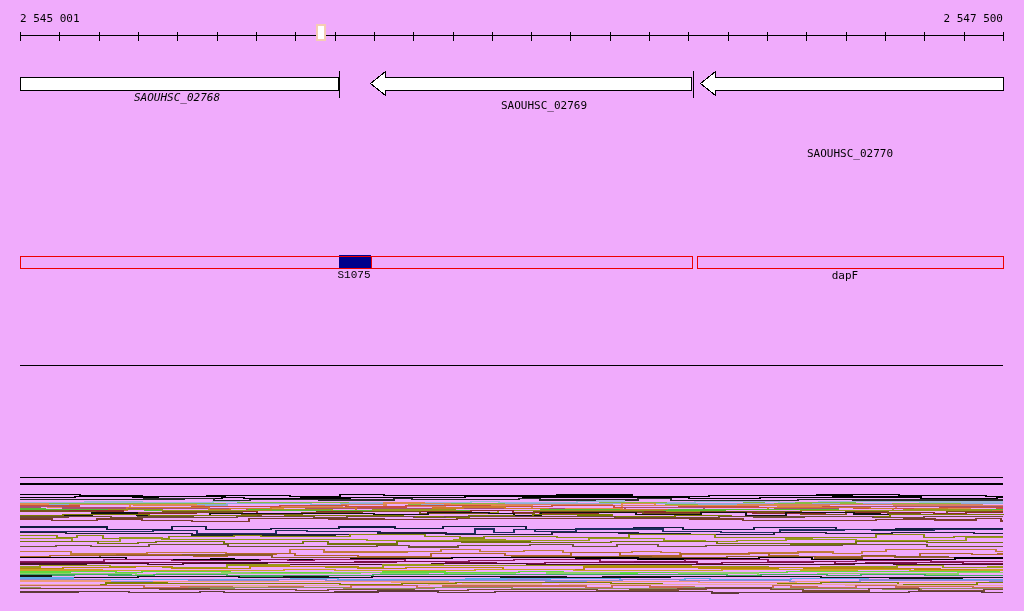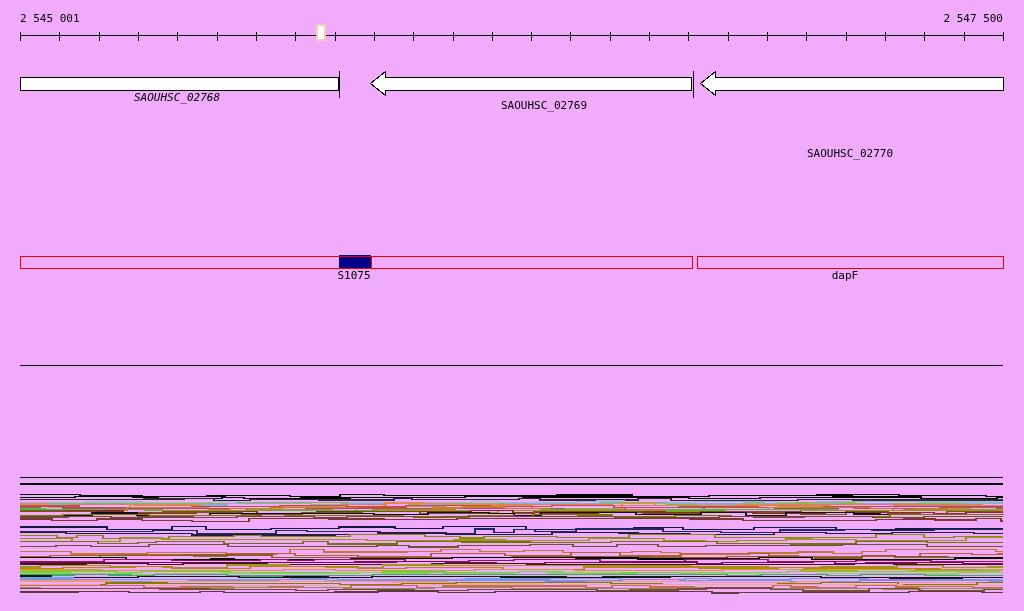--- a/index.html
+++ b/index.html
@@ -136,16 +136,16 @@
 
   <div class="lbl" style="left:20px; top:13px;">2 545 001</div>
   <div class="lbl right" style="left:1003px; top:13px;">2 547 500</div>
 
   <div id="position-marker" style="left: 316px; top: 24px; width: 10px; height: 17px; border: 2px solid rgb(245, 205, 179); background: rgb(255, 255, 255);"></div>
 
   <div id="labels">
       <div class="lbl centered" style="left: 177px; top: 92px; font-style: italic;">SAOUHSC_02768</div>
       <div class="lbl centered" style="left: 544px; top: 100px;">SAOUHSC_02769</div>
       <div class="lbl centered" style="left: 850px; top: 112px; margin-top: 36px;">SAOUHSC_02770</div>
-      <div class="lbl centered" style="left: 354px; top: 270px;">S1075</div>
+      <div class="lbl centered" style="left: 354px; top: 270px; font-family: Liberation Mono, monospace;">S1075</div>
       <div class="lbl centered" style="left: 845px; top: 270px; text-align: center;">dapF</div>
     </div>
 </div>
 
 </body></html>

